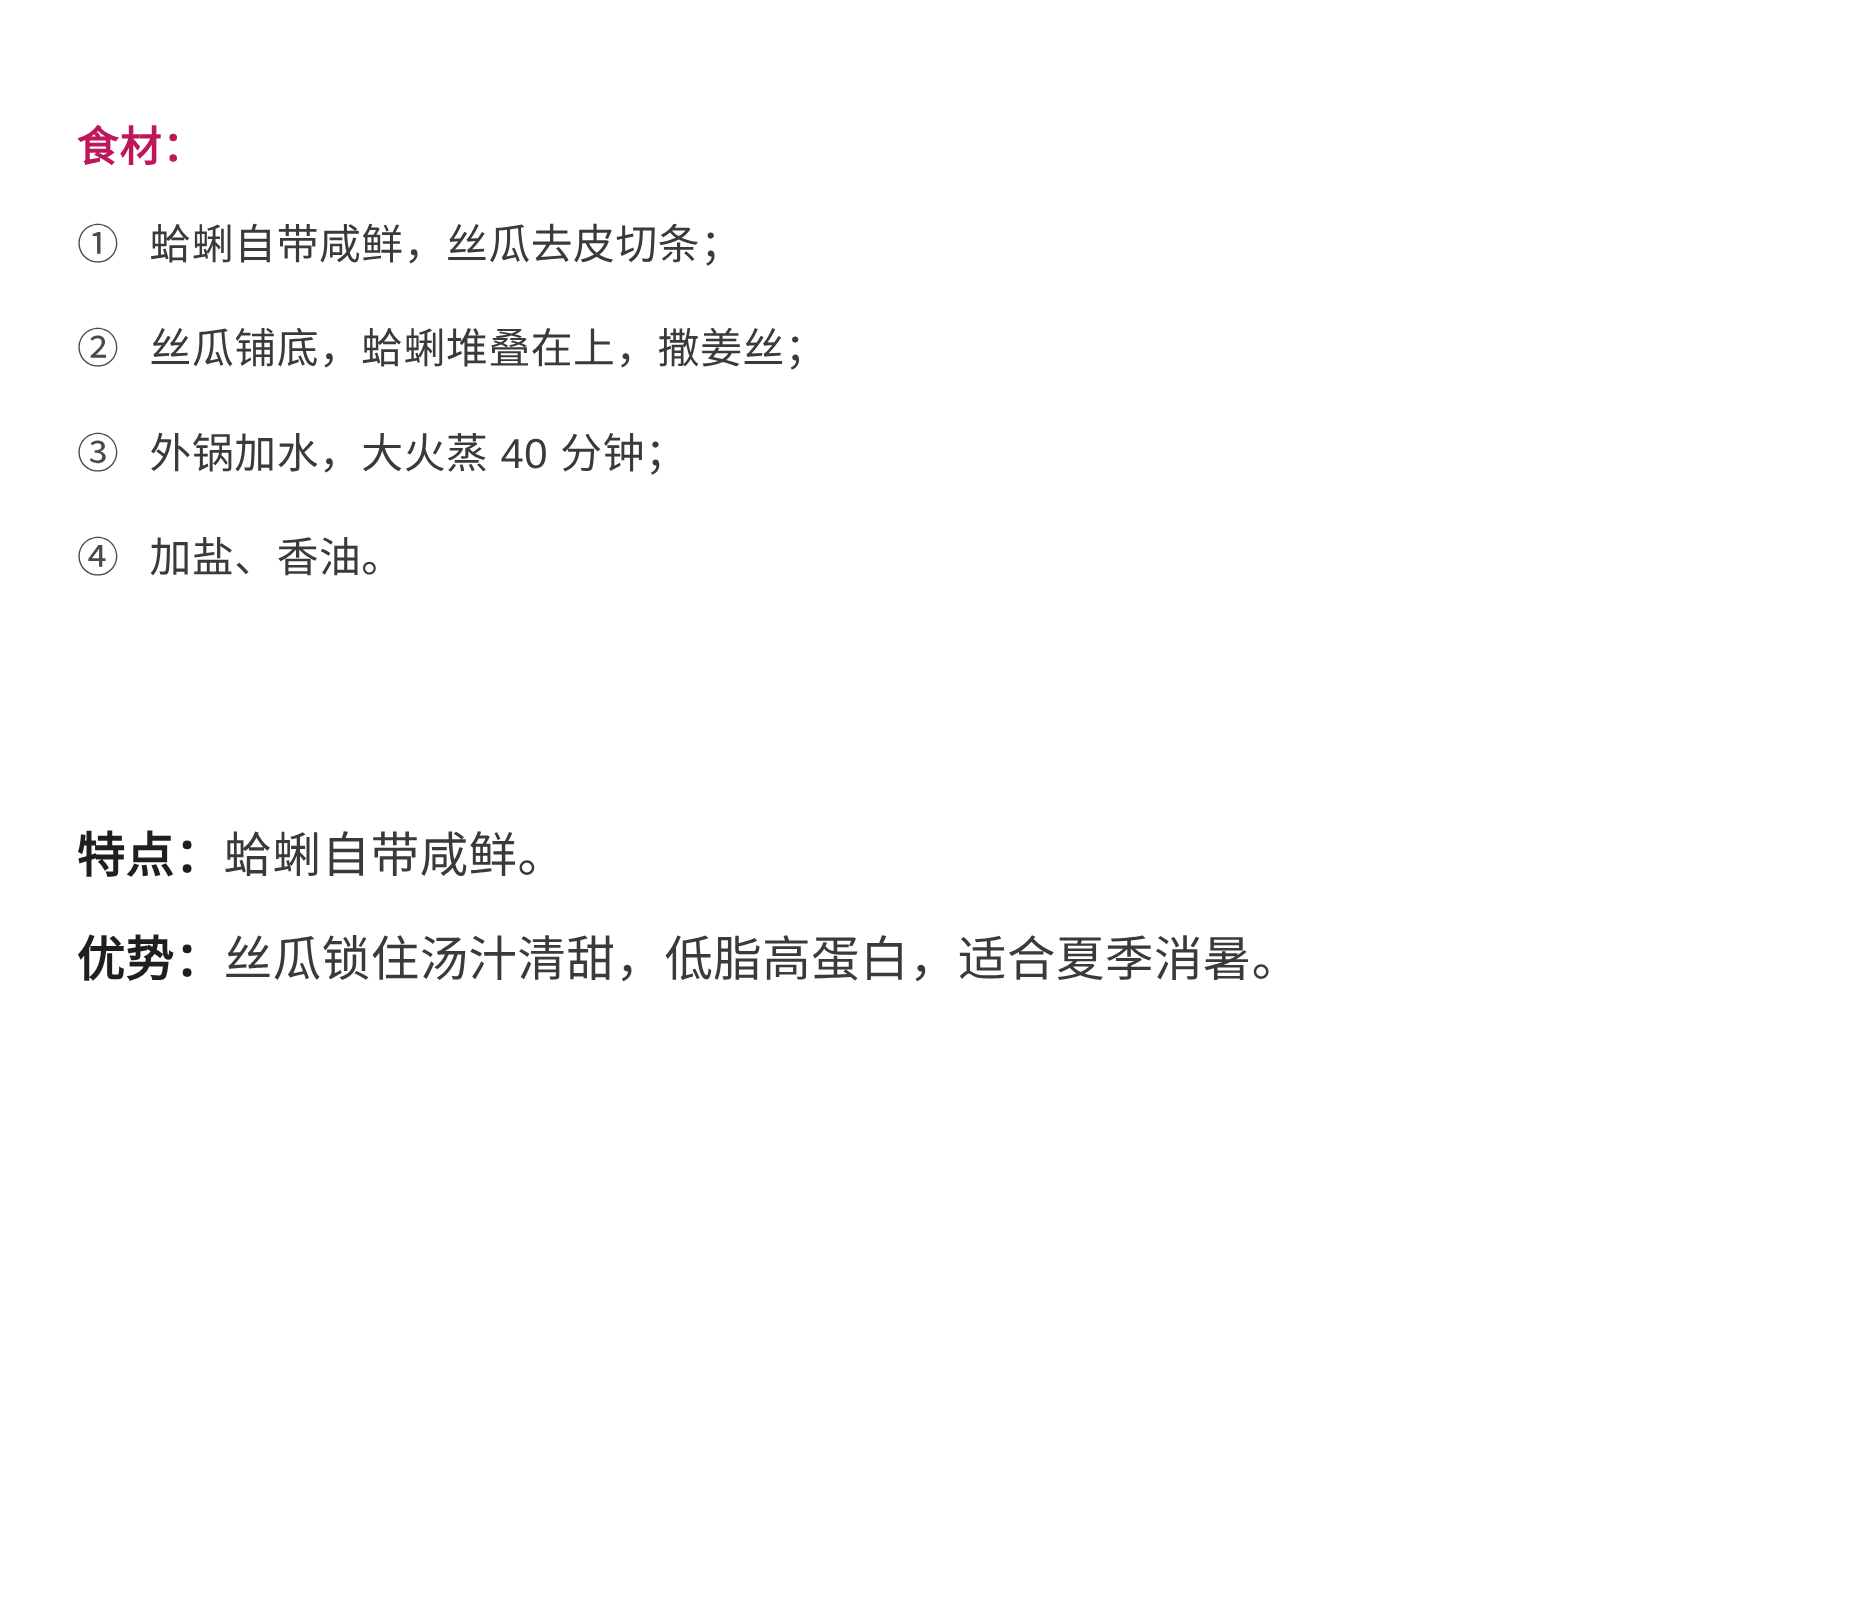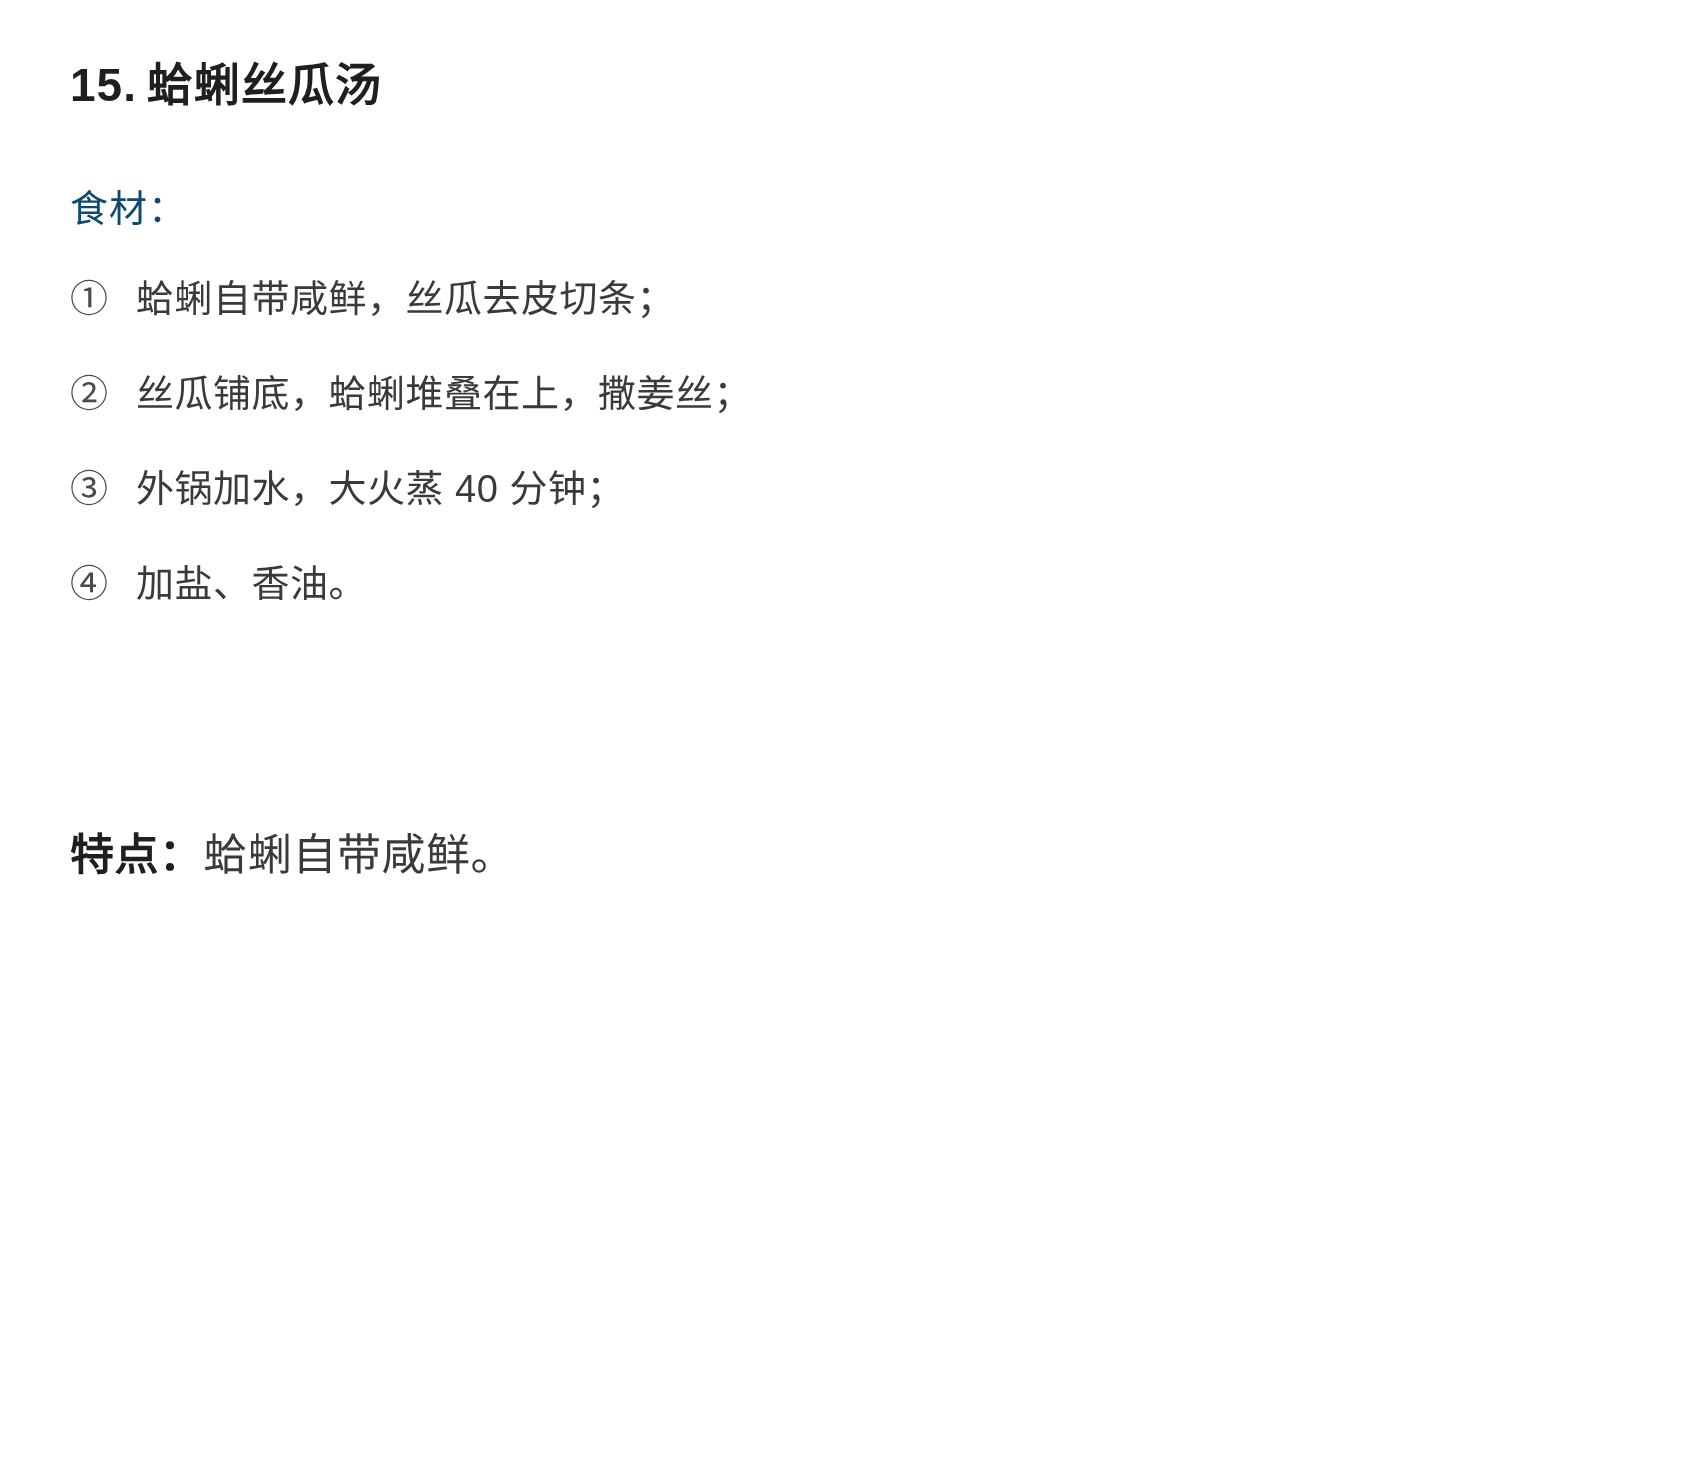--- a/index.html
+++ b/index.html
@@ -25,22 +25,22 @@
     color: #1f1f1f;
     letter-spacing: 1px;
     margin: 16px 0 0 0;
     line-height: 1.3;
   }
   .recipe-title .num {
     margin-right: 10px;
   }
   .section-label {
     font-size: 38px;
-    font-weight: normal;
-    color: #0c4a6e;
+    font-weight: bold;
+    color: #be185d;
     margin-top: 62px;
     margin-bottom: 0;
     letter-spacing: 1px;
   }
   .ingredients {
     font-size: 38px;
     color: #3a3a3a;
     margin-top: 44px;
     line-height: 1.5;
     letter-spacing: 0.5px;
@@ -87,23 +87,20 @@
   .note .note-label {
     font-weight: bold;
     color: #1f1f1f;
   }
 </style>
 </head>
 <body>
 
 <div class="page">
 
-  <h1 class="recipe-title">
-    <span class="num">15.</span><span>蛤蜊丝瓜汤</span>
-  </h1>
 
   <div class="section-label">食材：</div>
 
 
 
   <div class="steps">
     <div class="step">
       <span class="step-marker">①</span>
       <span class="step-text">蛤蜊自带咸鲜，丝瓜去皮切条；</span>
     </div>
@@ -120,14 +117,17 @@
       <span class="step-text">加盐、香油。</span>
     </div>
   </div>
 
   <div class="spacer"></div>
 
   <div class="note">
     <span class="note-label">特点：</span><span>蛤蜊自带咸鲜。</span>
   </div>
 
+  <div class="note">
+    <span class="note-label">优势：</span><span>丝瓜锁住汤汁清甜，低脂高蛋白，适合夏季消暑。</span>
+  </div>
 
 </div>
 
 </body></html>

